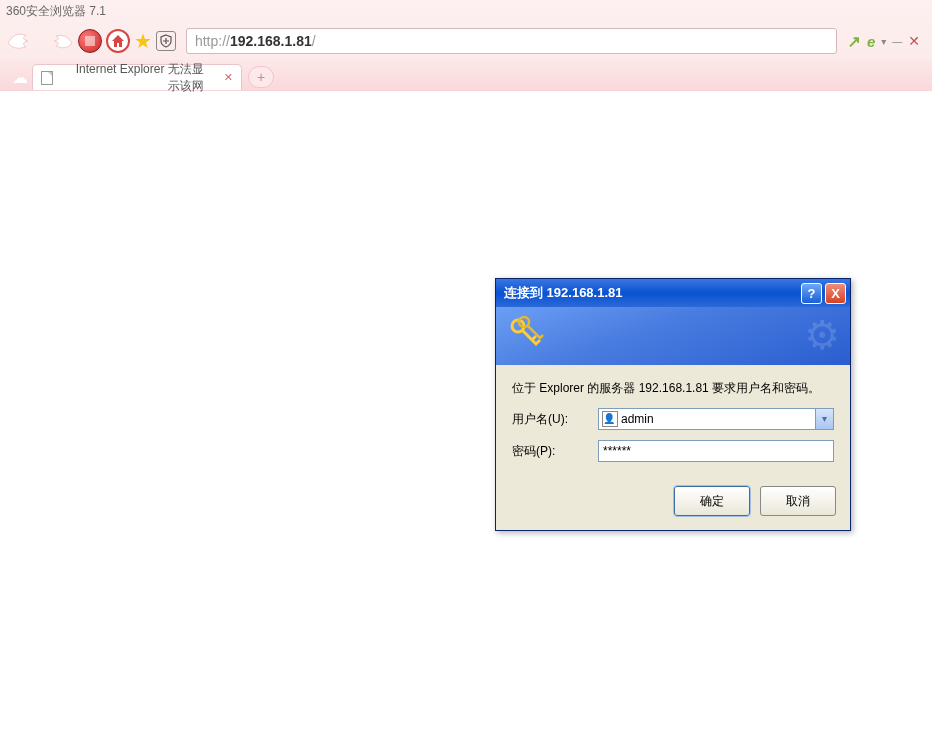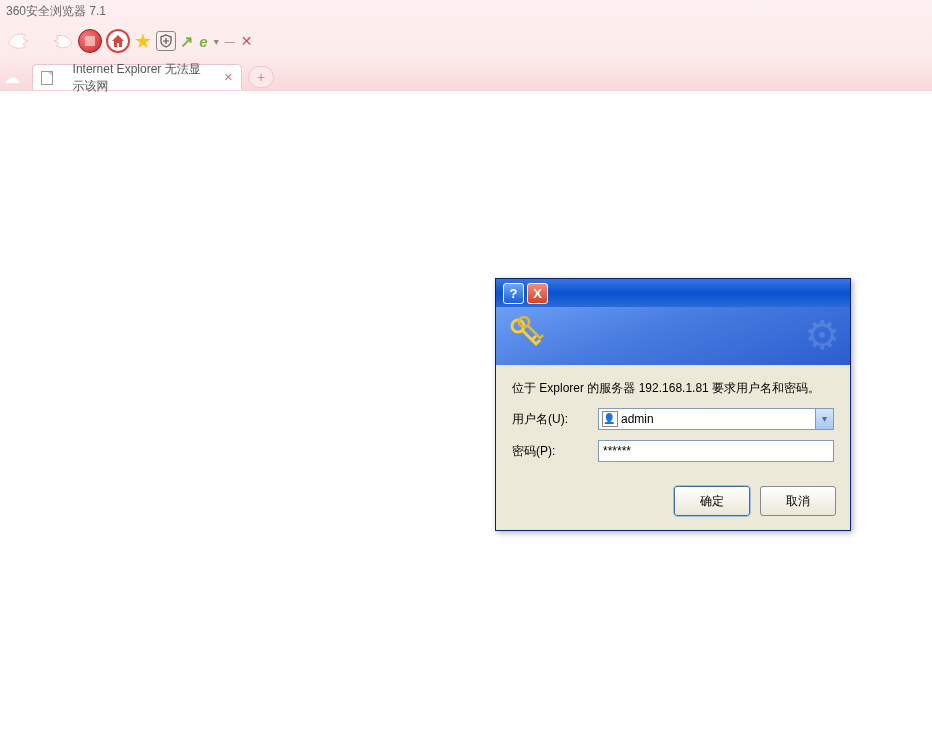--- a/index.html
+++ b/index.html
@@ -1,19 +1,19 @@
 <!DOCTYPE html>
 <html><head>
 <meta charset="utf-8">
 <style>
 * { margin: 0; padding: 0; box-sizing: border-box; }
 body { font-family: "Microsoft YaHei", SimSun, sans-serif; font-size: 12px; background: #fff; width: 932px; height: 750px; position: relative; overflow: hidden; }
 
 
-.browser-top { background: linear-gradient(180deg, #fdf0f0, #fce8e8); border-bottom: 1px solid #f5d5d8; }
+.browser-top { background: linear-gradient(180deg, #fdf0f0, #fce8e8); border-bottom: 1px solid #f5d5d8; text-align: right; }
 .title-bar { height: 22px; display: flex; align-items: center; padding-left: 6px; color: #666; font-size: 12px; }
 .toolbar { height: 38px; display: flex; align-items: center; padding: 0 6px; gap: 4px; }
 .wing-icon { width: 36px; height: 24px; position: relative; }
 .wing-icon svg { width: 100%; height: 100%; }
 .wing-icon.small { width: 28px; }
 .round-icon { width: 24px; height: 24px; border-radius: 50%; display: flex; align-items: center; justify-content: center; }
 .round-icon.red { background: radial-gradient(circle at 35% 35%, #ff7b7b, #c62828); border: 1px solid #8b1a1a; }
 .round-icon.home { background: #fff; border: 2px solid #d94545; }
 .star-icon { color: #f5c518; font-size: 20px; }
 .shield-icon { width: 20px; height: 20px; border: 1px solid #888; border-radius: 3px; display: flex; align-items: center; justify-content: center; color: #555; font-size: 13px; }
@@ -85,20 +85,25 @@
           <path d="M8 2 L14 8 L12 8 L12 14 L9 14 L9 10 L7 10 L7 14 L4 14 L4 8 L2 8 Z" fill="#d94545"></path>
         </svg>
     </span>
     <span class="star-icon">★</span>
     <span class="shield-icon">
       <svg width="14" height="14" viewBox="0 0 14 14">
           <path d="M7 1 L12 3 L12 7 Q12 11 7 13 Q2 11 2 7 L2 3 Z" fill="none" stroke="#555" stroke-width="1.2"></path>
           <path d="M7 4 L7 10 M4 7 L10 7" stroke="#555" stroke-width="1.2"></path>
         </svg>
     </span>
+    <div class="url-bar">
+      <span class="proto">http://</span>
+        <span class="host">192.168.1.81</span>
+        <span class="path">/</span>
+    </div>
     <div class="right-icons">
       <span class="share-icon">↗</span>
       <span class="e-icon">e</span>
       <span class="down-arrow">▾</span>
       <span class="down-arrow">—</span>
       <span class="close-x">✕</span>
     </div>
   </div>
   <div class="tab-strip">
     <span class="cloud-icon">☁</span>
@@ -108,20 +113,21 @@
       <span class="tab-close">✕</span>
     </div>
     <div class="new-tab">
         <span>+</span>
       </div>
   </div>
 </div>
 
 <div class="dialog">
   <div class="dlg-title">
+    <span class="title-text">连接到 192.168.1.81</span>
     <span class="win-btn help-btn">?</span>
     <span class="win-btn close-btn">X</span>
   </div>
   <div class="dlg-banner">
     <span class="key-icon">
       <svg width="40" height="36" viewBox="0 0 40 36">
         <circle cx="10" cy="12" r="6" fill="none" stroke="#ffcc33" stroke-width="3"></circle>
         <path d="M14 16 L28 30 L32 26 M24 26 L28 22" stroke="#ffcc33" stroke-width="3" fill="none"></path>
         <circle cx="16" cy="8" r="5" fill="none" stroke="#e6b82e" stroke-width="2.5"></circle>
         <path d="M19 11 L32 24 L35 21" stroke="#e6b82e" stroke-width="2.5" fill="none"></path>

